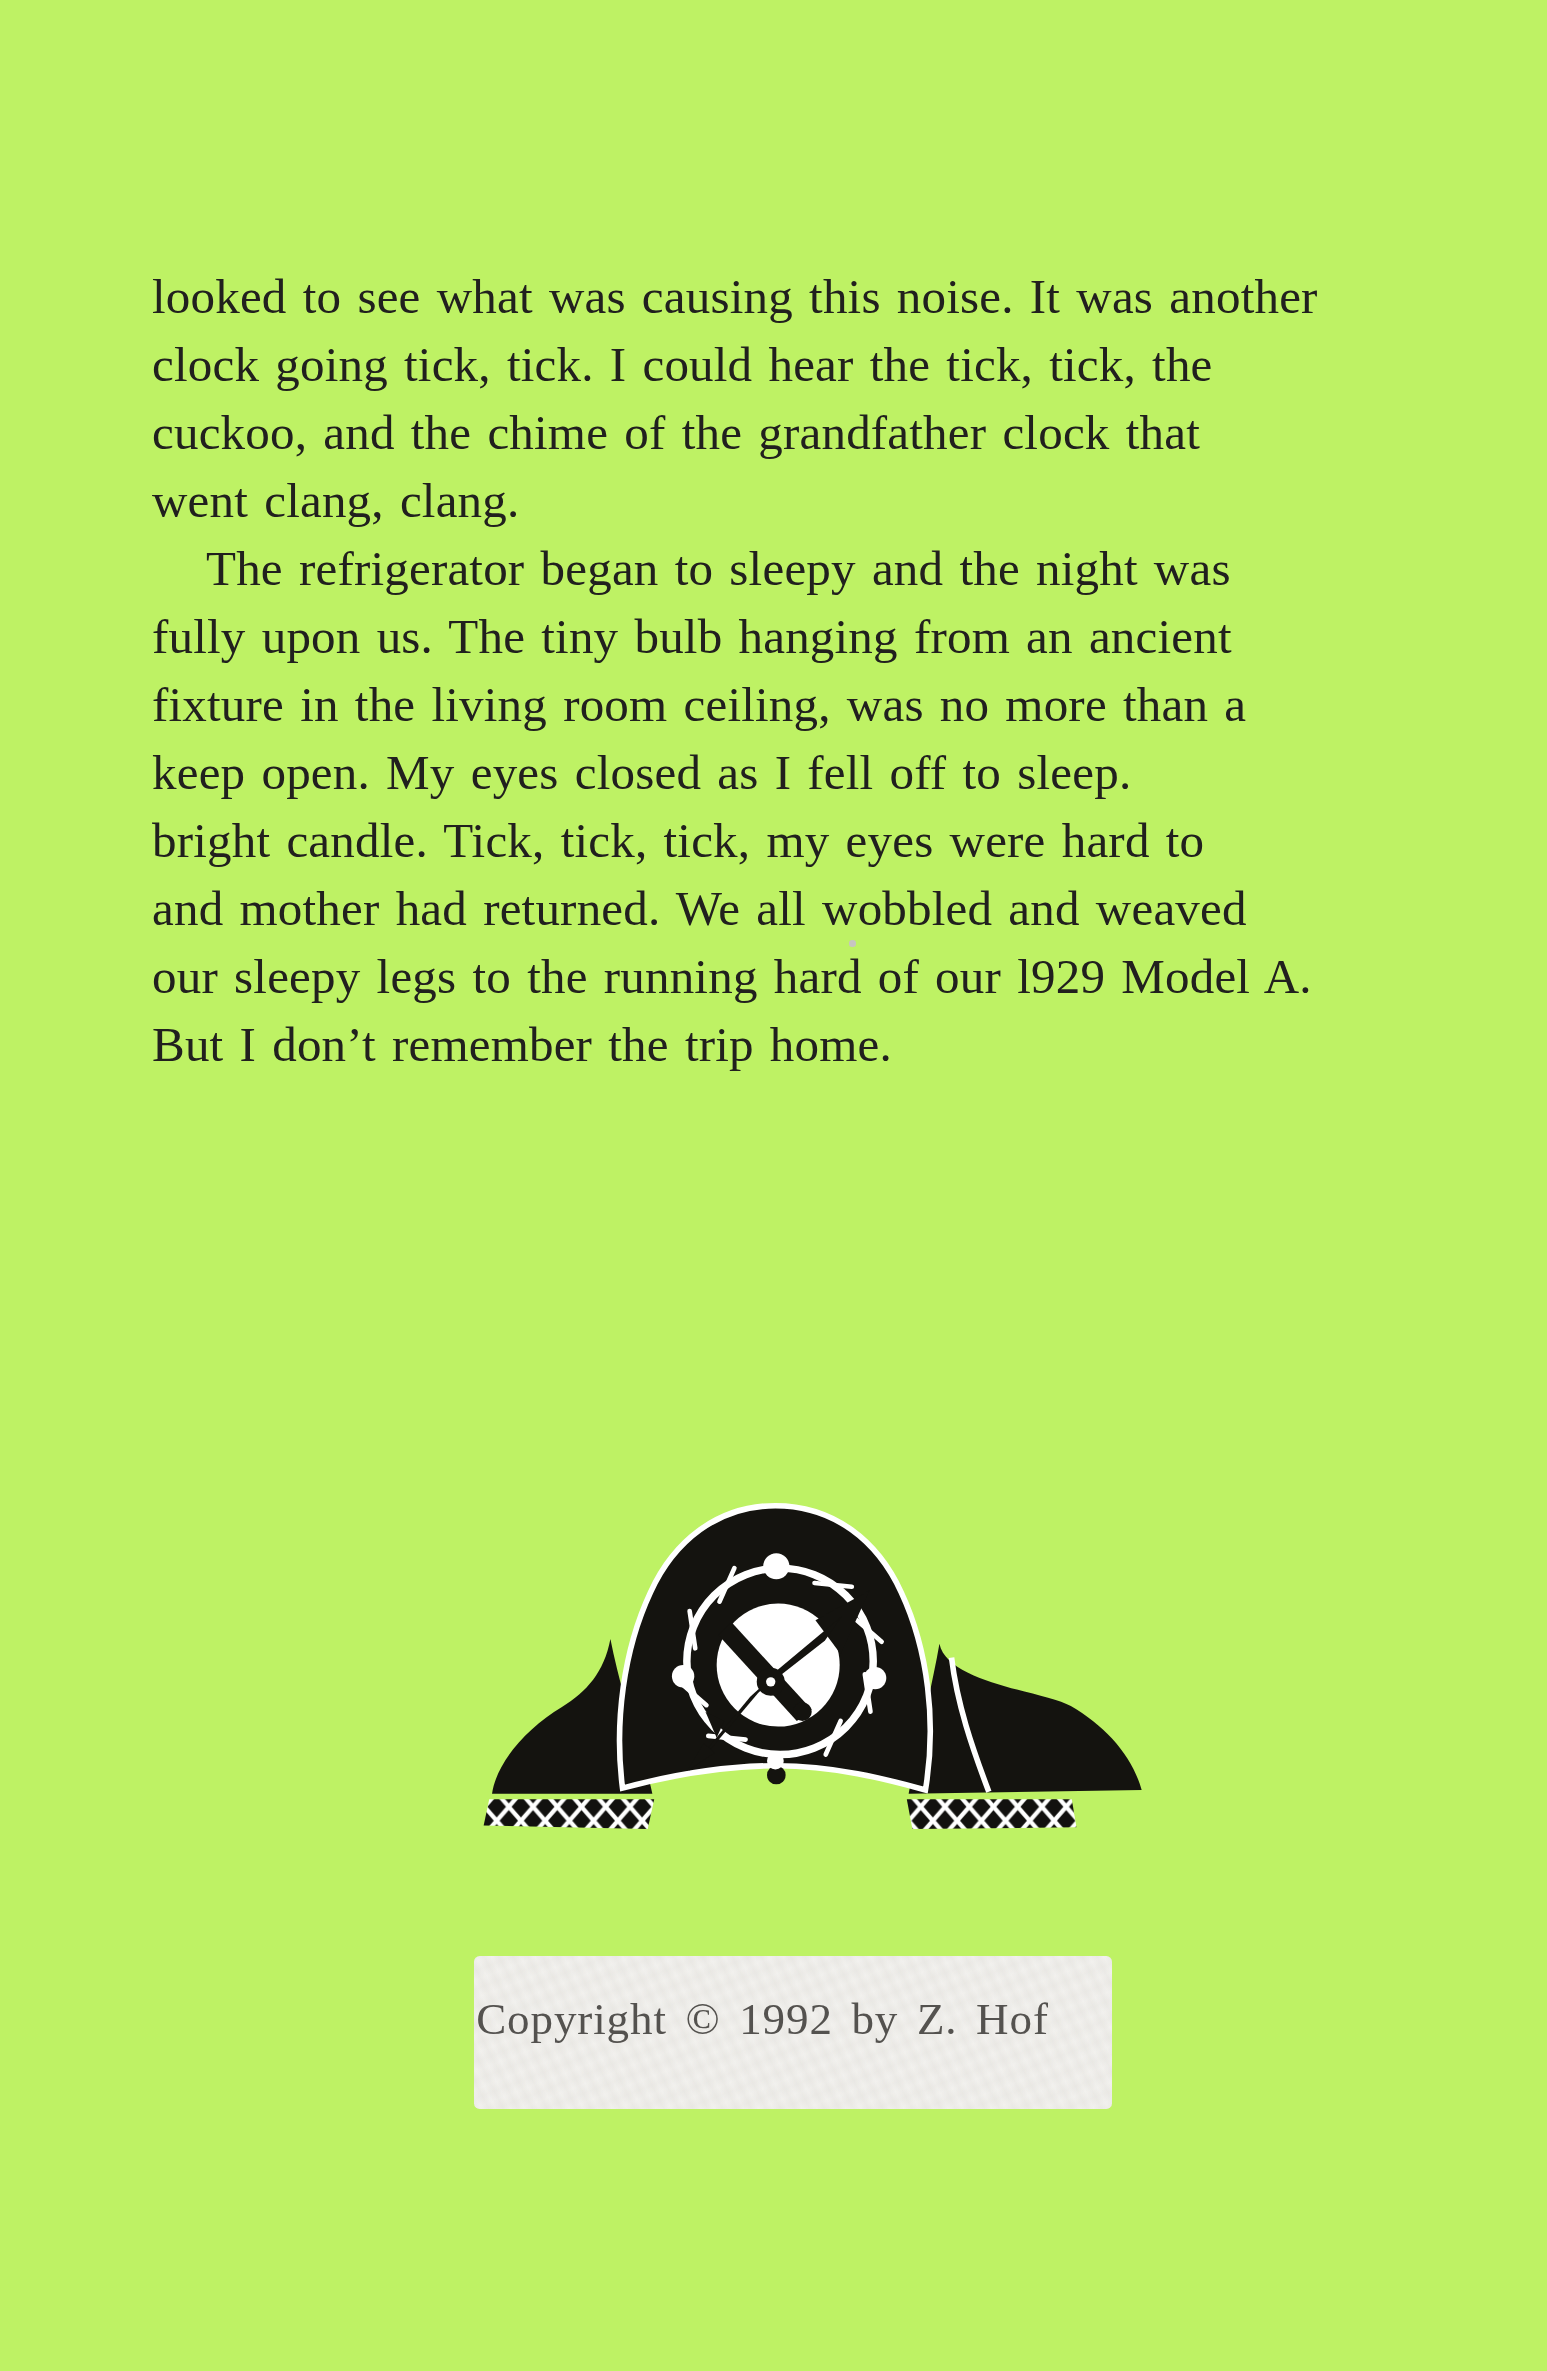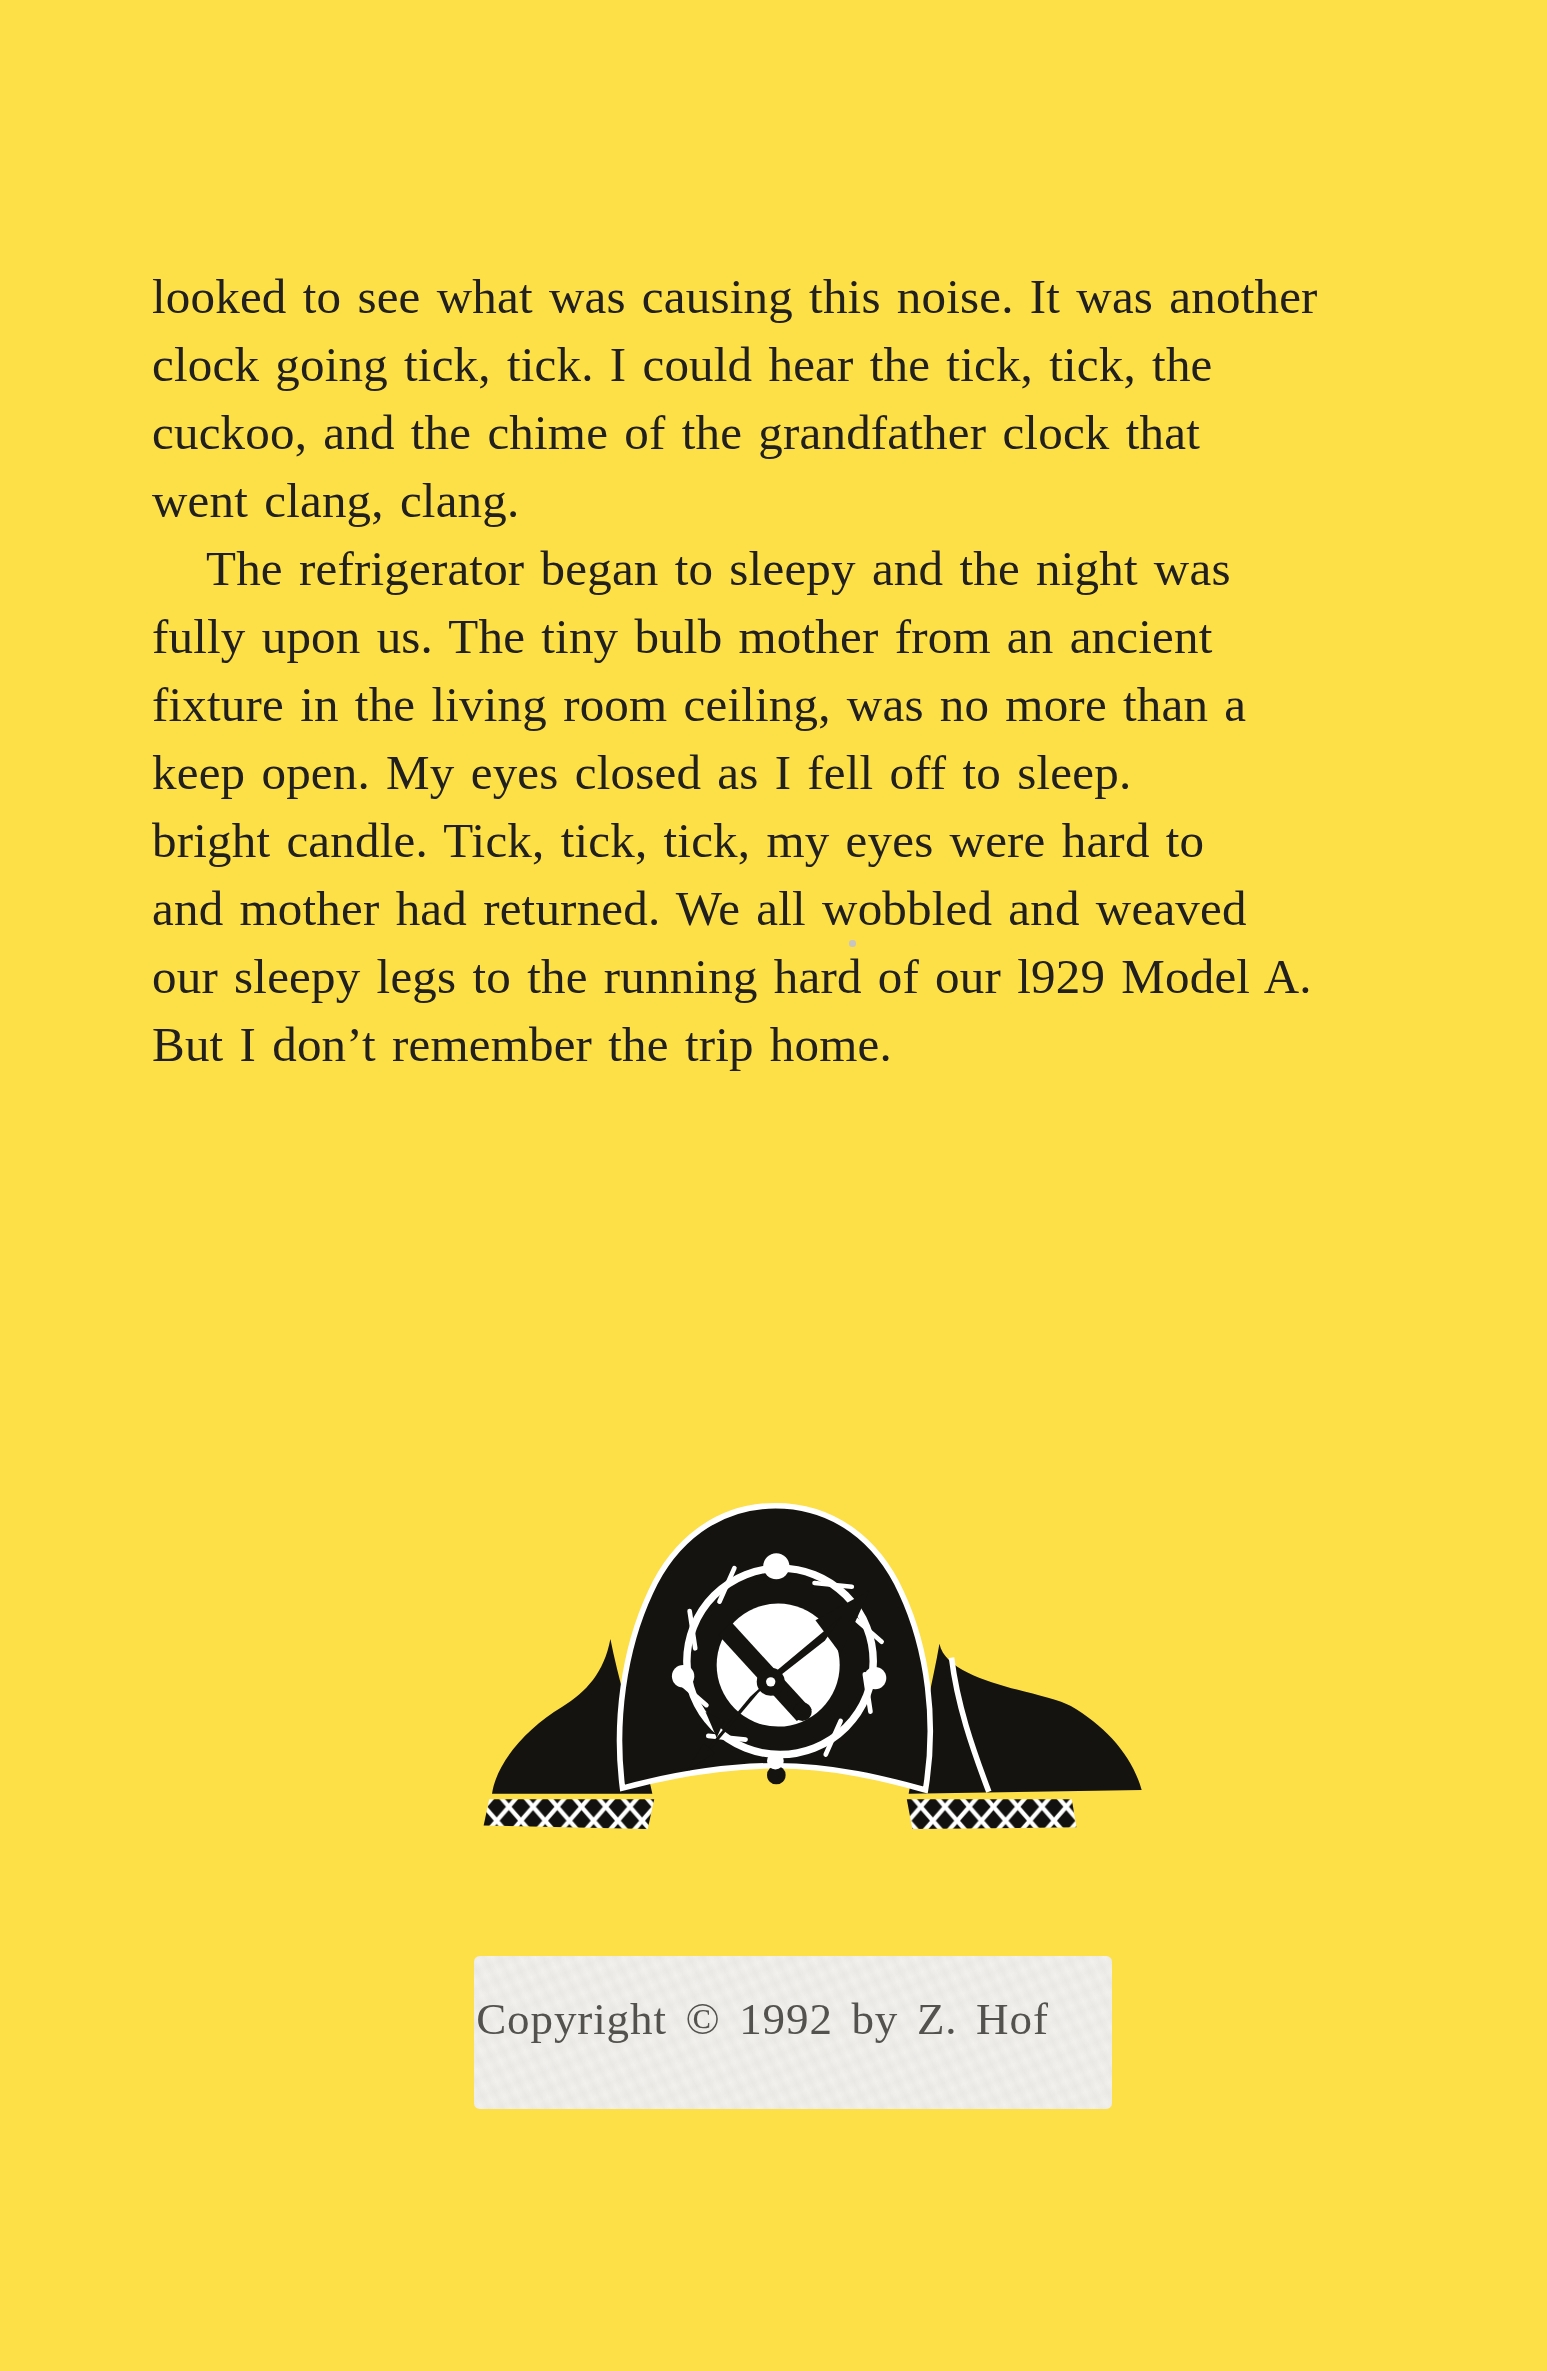--- a/index.html
+++ b/index.html
@@ -1,20 +1,20 @@
 <!DOCTYPE html>
 <html style="font-size:15px"><head>
 <meta charset="utf-8">
 <style>
   html,body{margin:0;padding:0;}
   body{background:#e8e8e8;}
   .page{
     position:relative;
     width:1548px;height:2372px;
-    background:#fde047;
+    background:#bef264;
     overflow:hidden;
     font-family:"Liberation Serif","DejaVu Serif",serif;
   }
   
   .text-block{
     position:absolute;
     left:152px;top:263px;
     font-size:49px;
     line-height:68px;
     color:#21201e;
@@ -63,21 +63,21 @@
 <body>
 
 <div class="page">
 
   <div class="text-block">
     <div class="text-line">looked to see what was causing this noise. It was another</div>
     <div class="text-line">clock going tick, tick. I could hear the tick, tick, the</div>
     <div class="text-line">cuckoo, and the chime of the grandfather clock that</div>
     <div class="text-line">went clang, clang.</div>
     <div class="text-line indent">The refrigerator began to sleepy and the night was</div>
-    <div class="text-line">fully upon us. The tiny bulb mother from an ancient</div>
+    <div class="text-line">fully upon us. The tiny bulb hanging from an ancient</div>
     <div class="text-line">fixture in the living room ceiling, was no more than a</div>
     <div class="text-line">keep open. My eyes closed as I fell off to sleep.</div>
     <div class="text-line">bright candle. Tick, tick, tick, my eyes were hard to</div>
     <div class="text-line">and mother had returned. We all wobbled and weaved</div>
     <div class="text-line">our sleepy legs to the running hard of our l929 Model A.</div>
     <div class="text-line">But I don’t remember the trip home.</div>
   </div>
 
   <div class="scan-speck"></div>
 

